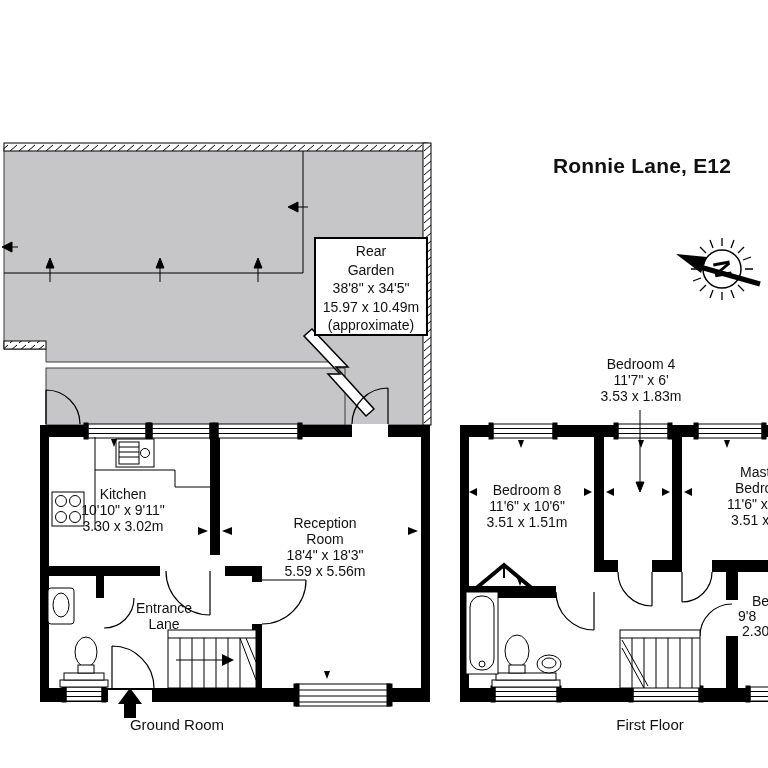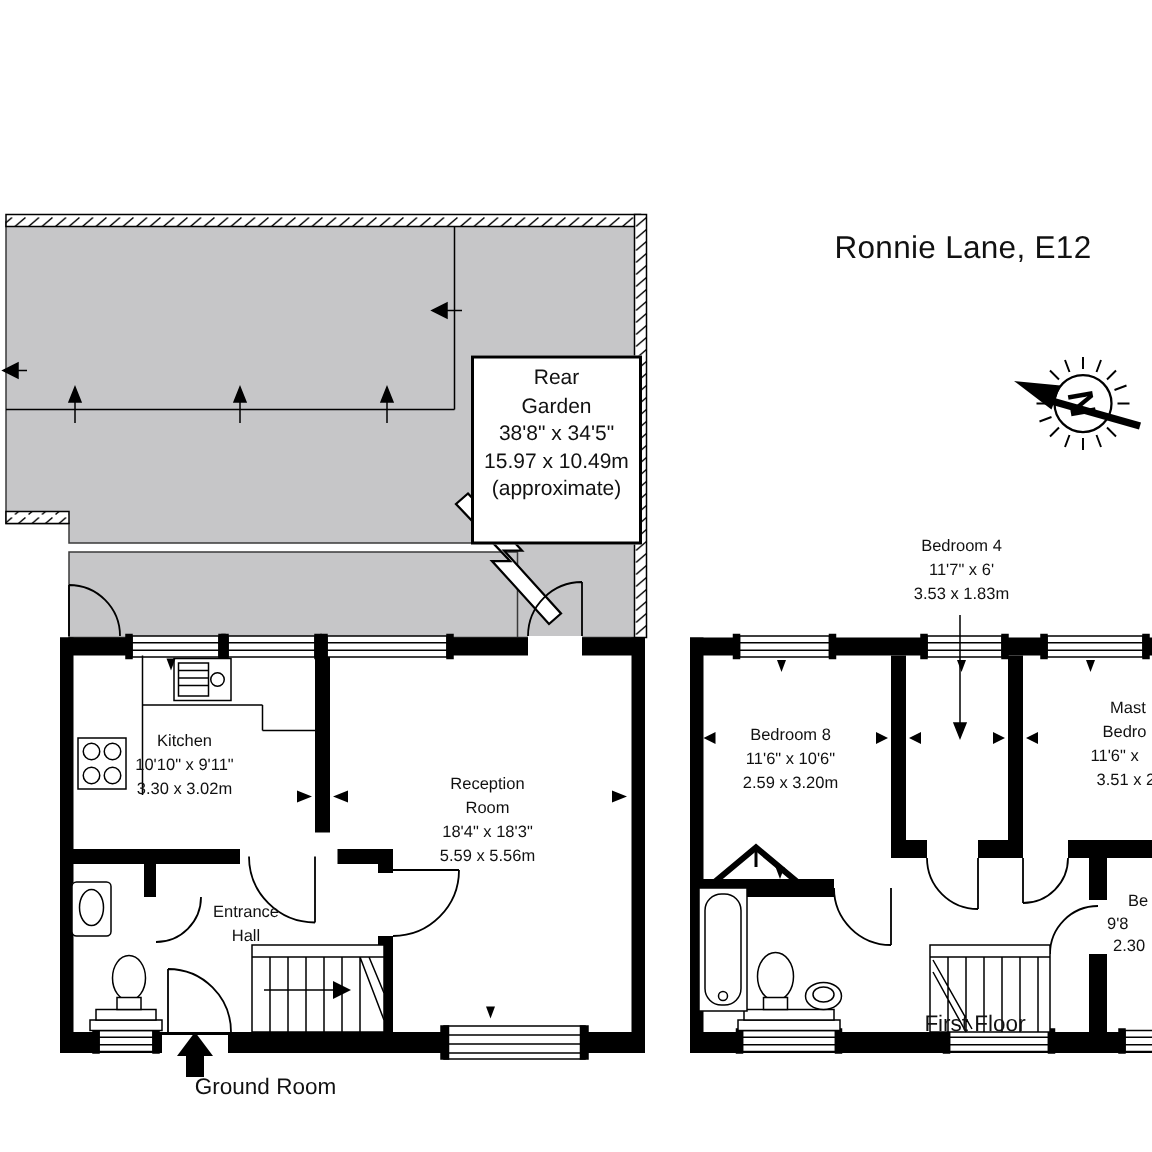--- a/index.html
+++ b/index.html
@@ -1,22 +1,22 @@
 <!DOCTYPE html>
 <html><head>
 <meta charset="utf-8">
 <style>
   html,body{margin:0;padding:0}
   body{width:768px;height:768px;overflow:hidden;background:#fff;position:relative;
        font-family:"Liberation Sans",sans-serif}
   svg{position:absolute;left:0;top:0}
-  .lbl{position:absolute;color:#111;font-size:11px;line-height:16px;text-align:center;
+  .lbl{position:absolute;color:#111;font-size:14px;line-height:16px;text-align:center;
        transform:translateX(-50%);white-space:nowrap}
   .lbl.la{transform:none;text-align:center}
-  .title{font-size:21px;font-weight:normal;letter-spacing:.2px}
+  .title{font-size:21px;font-weight:bold;letter-spacing:.2px}
   .cap{font-size:15px}
   .gbox{position:absolute;background:#fff;border:2px solid #000;box-sizing:border-box;
         text-align:center;font-size:14px;line-height:18.5px;padding-top:3px;color:#111}
 </style>
 </head>
 <body>
 
 <svg width="768" height="768" viewBox="0 0 768 768">
   <defs>
     <pattern id="hatch" width="9" height="8" patternUnits="userSpaceOnUse">
@@ -262,21 +262,21 @@
     <path d="M745,269 H753 M743,278 L751,281 M738,285 L744,291 M731,290 L734,298 M722,292 V300 M713,290 L710,298 M706,285 L700,291 M701,278 L693,281 M699,269 H691 M701,260 L693,257 M706,253 L700,247 M713,248 L710,240 M722,246 V238 M731,248 L734,240 M738,253 L744,247 M743,260 L751,257" stroke="#000" stroke-width="1.3" fill="none"></path>
     <circle cx="722" cy="269" r="19" fill="#fff" stroke="#000" stroke-width="1.5"></circle>
     <text x="722" y="269" transform="rotate(-100 722 269)" text-anchor="middle" dominant-baseline="central" font-size="24" font-weight="bold" fill="#000" font-family="Liberation Sans, sans-serif">N</text>
     <path d="M700,267 L760,284" stroke="#000" stroke-width="5" fill="none"></path>
     <polygon points="676,254 707,257 701,273" fill="#000"></polygon>
   </g>
 </svg>
 
 <div class="lbl title" style="left:642px;top:158px">Ronnie Lane, E12</div>
 
-<div class="gbox" style="left:314px;top:237px;width:114px;height:126px">
+<div class="gbox" style="left:314px;top:237px;width:114px;height:99px">
   <div>Rear</div>
   <div>Garden</div>
   <div>38'8" x 34'5"</div>
   <div>15.97 x 10.49m</div>
   <div>(approximate)</div>
 </div>
 
 <div class="lbl" style="left:123px;top:486px">
   <div>Kitchen</div>
   <div>10'10" x 9'11"</div>
@@ -285,38 +285,38 @@
 
 <div class="lbl" style="left:325px;top:515px">
   <div>Reception</div>
   <div>Room</div>
   <div>18'4" x 18'3"</div>
   <div>5.59 x 5.56m</div>
 </div>
 
 <div class="lbl" style="left:164px;top:600px">
   <div>Entrance</div>
-  <div>Hall</div>
+  <div>Lane</div>
 </div>
 
 <div class="lbl" style="left:641px;top:356px">
   <div>Bedroom 4</div>
   <div>11'7" x 6'</div>
   <div>3.53 x 1.83m</div>
 </div>
 
 <div class="lbl" style="left:527px;top:482px">
   <div>Bedroom 8</div>
   <div>11'6" x 10'6"</div>
-  <div>2.59 x 3.20m</div>
+  <div>3.51 x 1.51m</div>
 </div>
 
 <div class="lbl la" style="left:740px;top:464px">Mast</div>
 <div class="lbl la" style="left:735px;top:480px">Bedro</div>
 <div class="lbl la" style="left:727px;top:496px">11'6" x</div>
 <div class="lbl la" style="left:731px;top:512px">3.51 x 2</div>
 
 <div class="lbl la" style="left:752px;top:593px">Be</div>
 <div class="lbl la" style="left:738px;top:608px">9'8</div>
 <div class="lbl la" style="left:742px;top:623px">2.30</div>
 
 <div class="lbl cap" style="left:177px;top:717px">Ground Room</div>
-<div class="lbl cap" style="left:650px;top:675px">First Floor</div>
+<div class="lbl cap" style="left:650px;top:717px">First Floor</div>
 
 </body></html>

